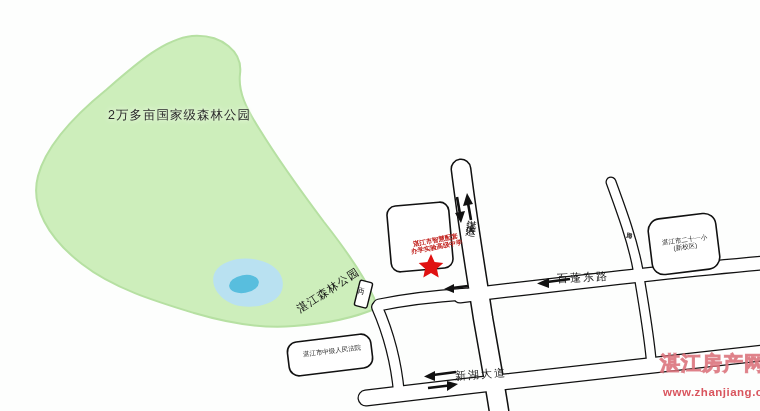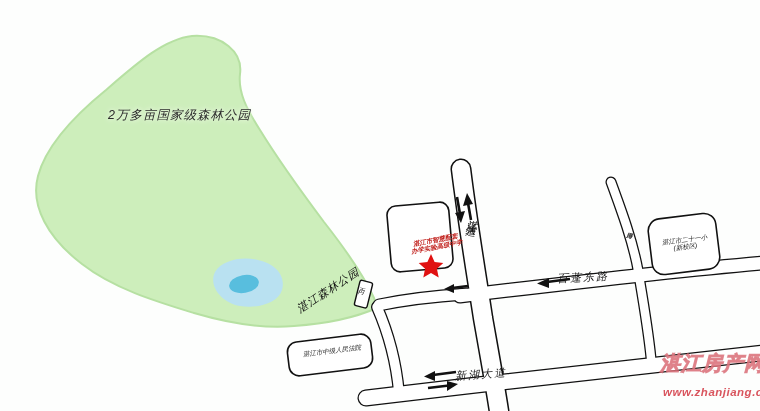--- a/index.html
+++ b/index.html
@@ -1,20 +1,19 @@
 <!DOCTYPE html>
 <html><head>
 <meta charset="utf-8">
 <style>
   html,body{margin:0;padding:0;background:#ffffff;}
   #stage{
     position:relative;width:760px;height:411px;overflow:hidden;
     background:#fdfefd;
     font-family:"Liberation Sans",sans-serif;
-    font-style:italic;
   }
   #map-svg{position:absolute;left:0;top:0;}
   .label{position:absolute;color:#1c1c1c;white-space:nowrap;line-height:1.15;}
   .park-name{font-size:12.5px;letter-spacing:1px;color:#2a2a2a;text-shadow:0 0 4px #eaf7e0,0 0 6px #eaf7e0;}
   .forest-label{font-size:11px;color:#111;transform:rotate(-33deg);letter-spacing:1px;}
   .gate-label{font-size:6px;color:#111;writing-mode:vertical-rl;transform:rotate(12deg);letter-spacing:0;}
   .red-caption{font-size:6.5px;color:#c2231f;transform:rotate(-11deg);text-align:center;width:72px;white-space:normal;font-weight:bold;}
   .road-label-v{writing-mode:vertical-rl;font-size:10.5px;letter-spacing:2px;color:#151515;transform:rotate(7deg);}
   .road-label-h{font-size:11px;letter-spacing:2px;color:#151515;}
   .tiny-road-label{writing-mode:vertical-rl;font-size:6px;color:#333;transform:rotate(10deg);letter-spacing:0;}

